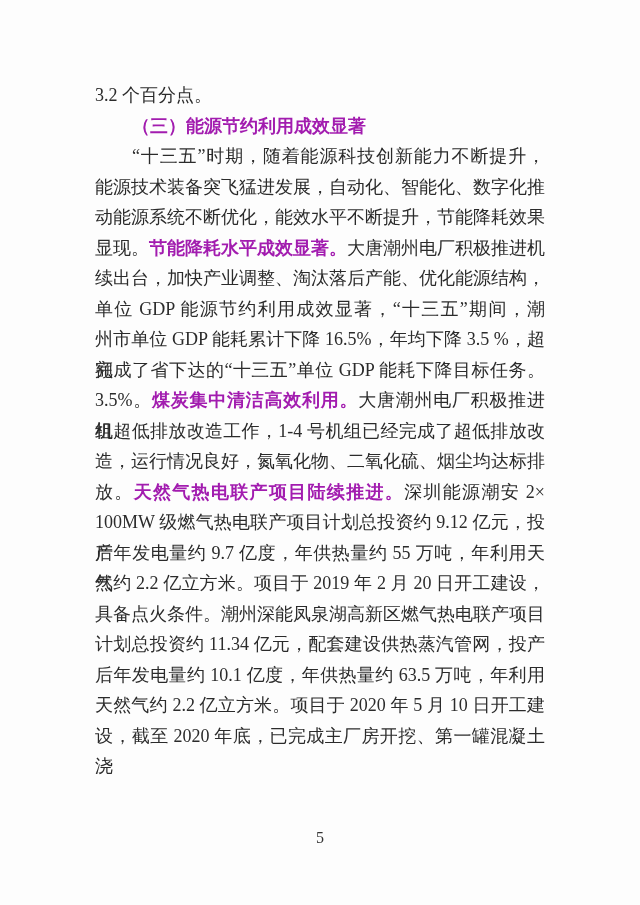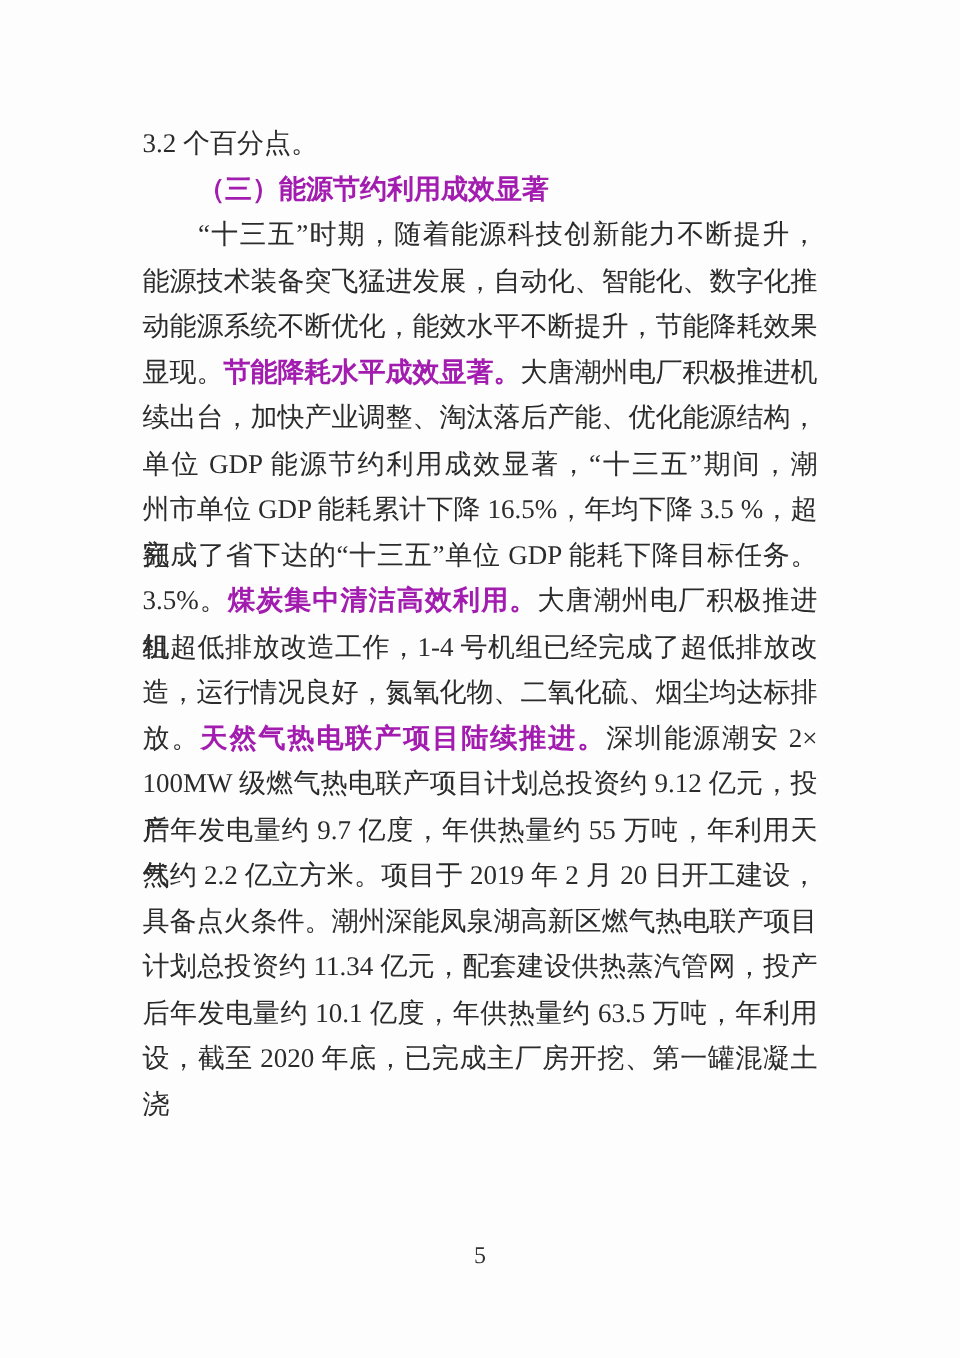--- a/index.html
+++ b/index.html
@@ -80,16 +80,17 @@
       <div class="line just"><span class="seg">3.5%。</span><span class="seg bold">煤炭集中清洁高效利用。</span><span class="seg">大唐潮州电厂积极推进机</span></div>
       <div class="line just"><span class="seg">组超低排放改造工作，1-4 号机组已经完成了超低排放改</span></div>
       <div class="line just"><span class="seg">造，运行情况良好，氮氧化物、二氧化硫、烟尘均达标排</span></div>
       <div class="line just"><span class="seg">放。</span><span class="seg bold">天然气热电联产项目陆续推进。</span><span class="seg">深圳能源潮安 2×</span></div>
       <div class="line just"><span class="seg">100MW 级燃气热电联产项目计划总投资约 9.12 亿元，投产</span></div>
       <div class="line just"><span class="seg">后年发电量约 9.7 亿度，年供热量约 55 万吨，年利用天然</span></div>
       <div class="line just"><span class="seg">气约 2.2 亿立方米。项目于 2019 年 2 月 20 日开工建设，</span></div>
       <div class="line just"><span class="seg">具备点火条件。潮州深能凤泉湖高新区燃气热电联产项目</span></div>
       <div class="line just"><span class="seg">计划总投资约 11.34 亿元，配套建设供热蒸汽管网，投产</span></div>
       <div class="line just"><span class="seg">后年发电量约 10.1 亿度，年供热量约 63.5 万吨，年利用</span></div>
+      <div class="line just"><span class="seg">天然气约 2.2 亿立方米。项目于 2020 年 5 月 10 日开工建</span></div>
       <div class="line just"><span class="seg">设，截至 2020 年底，已完成主厂房开挖、第一罐混凝土浇</span></div>
     </div>
   <div class="page-number">5</div>
 </div>
 
 </body></html>

